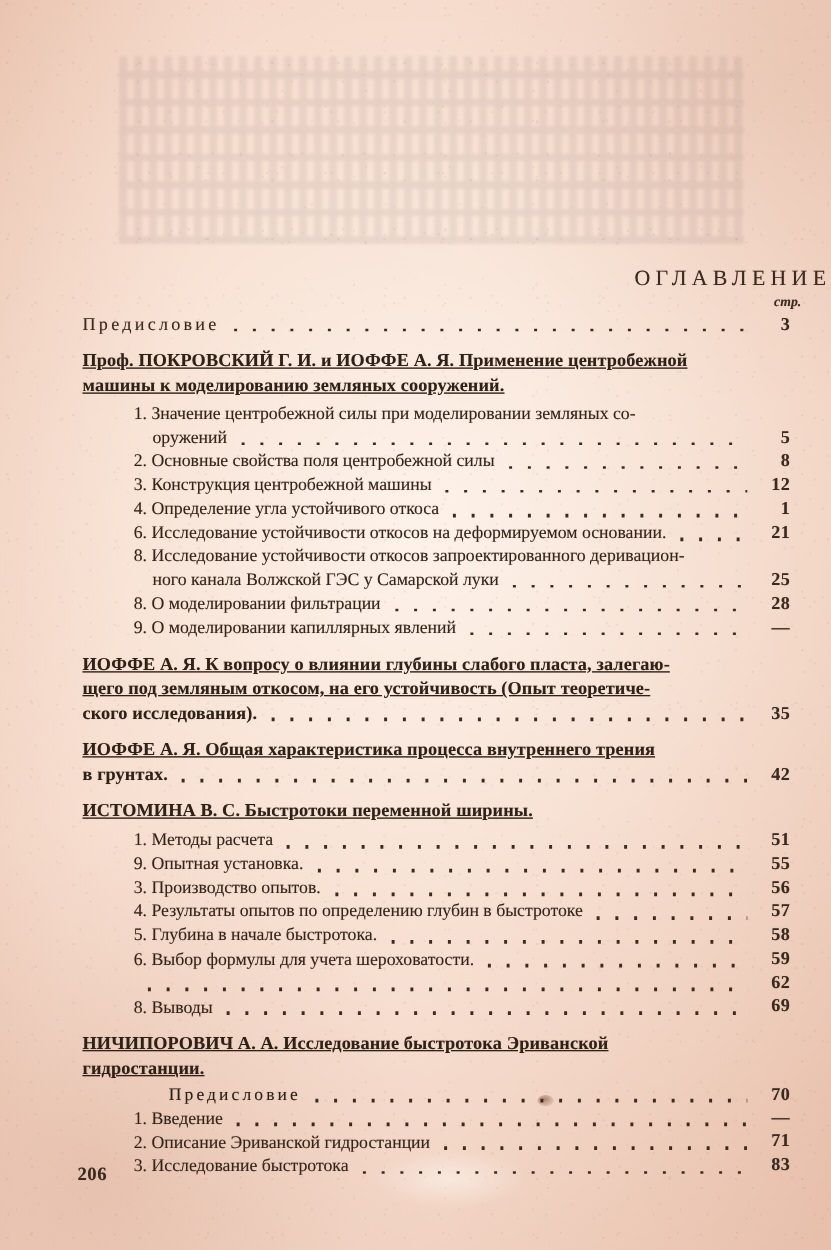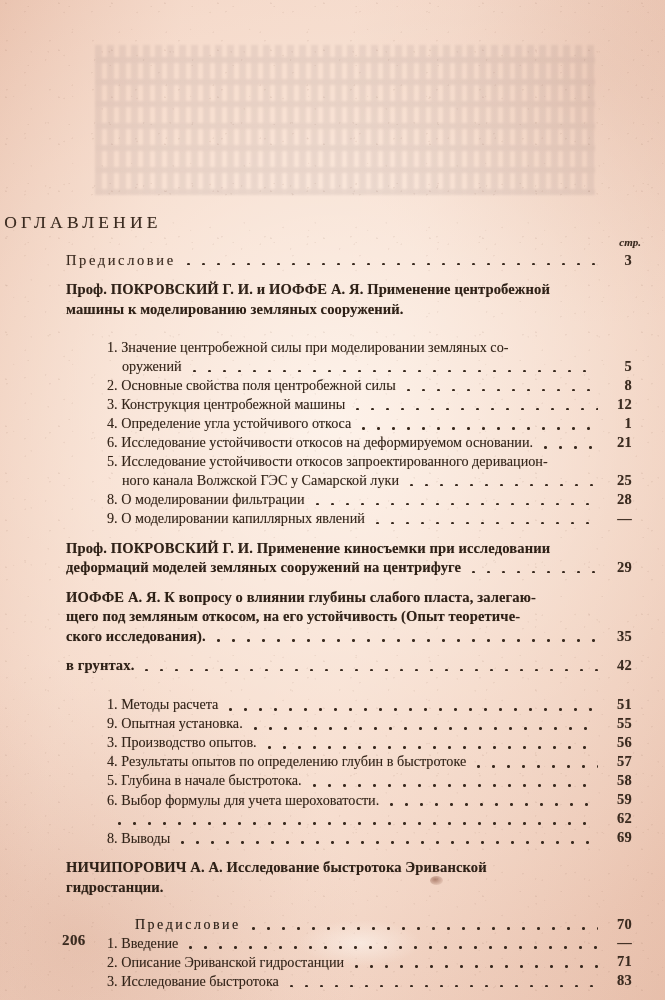--- a/index.html
+++ b/index.html
@@ -60,21 +60,21 @@
     border-radius:50%;
     background: radial-gradient(ellipse at 40% 40%, rgba(120,60,40,.55), rgba(120,60,40,.12) 70%, transparent 100%);
     pointer-events:none;
   }
 
   
   .title {
     position: absolute;
     left: 0; right: 0;
     top: 212px;
-    text-align: left;
+    text-align: right;
     font-size: 17.5px;
     letter-spacing: 4.2px;
     font-weight: 400;
     color: #3a2b20;
     text-indent: 4.2px;
   }
   .str-head {
     position: absolute;
     right: 24px;
     top: 236px;
@@ -139,26 +139,26 @@
 
   
   .art {
     font-weight: 700;
     font-size: 14.6px;
     line-height: 1.2;
     color: #2e2117;
     margin-top: 12px;
     letter-spacing: .1px;
   }
-  .art .l1, .art .l2, .art .l3 { white-space: nowrap; }
+  .art .l1, .art .l2, .art .l3 { white-space: nowrap; text-decoration: underline; }
   .art-plain { margin-bottom: 2px; }
 
   
   .items {
-    margin-top: 20px;
+    margin-top: 4px;
     padding-left: 41px;
   }
   .item {
     font-size: 14.2px;
     line-height: 1.315;
     color: #33251a;
   }
   .item .cont {
     padding-left: 15px;
     white-space: nowrap;
@@ -238,65 +238,61 @@
           </div>
         </div>
         <div class="item">
           <div class="row">
             <span class="rowtext ">6. Исследование устойчивости откосов на деформируемом основании.</span>
             <span class="leader"></span>
             <span class="pg">21</span>
           </div>
         </div>
         <div class="item">
-          <div class="">5. Исследование устойчивости откосов запроектированного дерива­цион-</div>
+          <div class="">8. Исследование устойчивости откосов запроектированного дерива­цион-</div>
           <div class="row">
             <span class="rowtext cont">ного канала Волжской ГЭС у Самарской луки</span>
             <span class="leader"></span>
             <span class="pg">25</span>
           </div>
         </div>
         <div class="item">
           <div class="row">
             <span class="rowtext ">8. О моделировании фильтрации</span>
             <span class="leader"></span>
             <span class="pg">28</span>
           </div>
         </div>
         <div class="item">
           <div class="row">
             <span class="rowtext ">9. О моделировании капиллярных явлений</span>
             <span class="leader"></span>
             <span class="pg">—</span>
           </div>
-        </div>
-      </div>
-      <div class="art">
-        <div class="l1 art-plain">Проф. ПОКРОВСКИЙ Г. И. Применение киносъемки при исследовании</div>
-        <div class="row">
-          <span class="rowtext ">деформаций моделей земляных сооружений на центрифуге</span>
-          <span class="leader"></span>
-          <span class="pg">29</span>
         </div>
       </div>
       <div class="art">
         <div class="l1 art-plain">ИОФФЕ А. Я. К вопросу о влиянии глубины слабого пласта, залегаю-</div>
         <div class="l2 art-plain">щего под земляным откосом, на его устойчивость (Опыт теоретиче-</div>
         <div class="row">
           <span class="rowtext ">ского исследования).</span>
           <span class="leader"></span>
           <span class="pg">35</span>
         </div>
       </div>
       <div class="art">
+        <div class="l1 art-plain">ИОФФЕ А. Я. Общая характеристика процесса внутреннего трения</div>
         <div class="row">
           <span class="rowtext ">в грунтах.</span>
           <span class="leader"></span>
           <span class="pg">42</span>
         </div>
+      </div>
+      <div class="art">
+        <div class="l1 art-plain">ИСТОМИНА В. С. Быстротоки переменной ширины.</div>
       </div>
       <div class="items">
         <div class="item">
           <div class="row">
             <span class="rowtext ">1. Методы расчета</span>
             <span class="leader"></span>
             <span class="pg">51</span>
           </div>
         </div>
         <div class="item">

